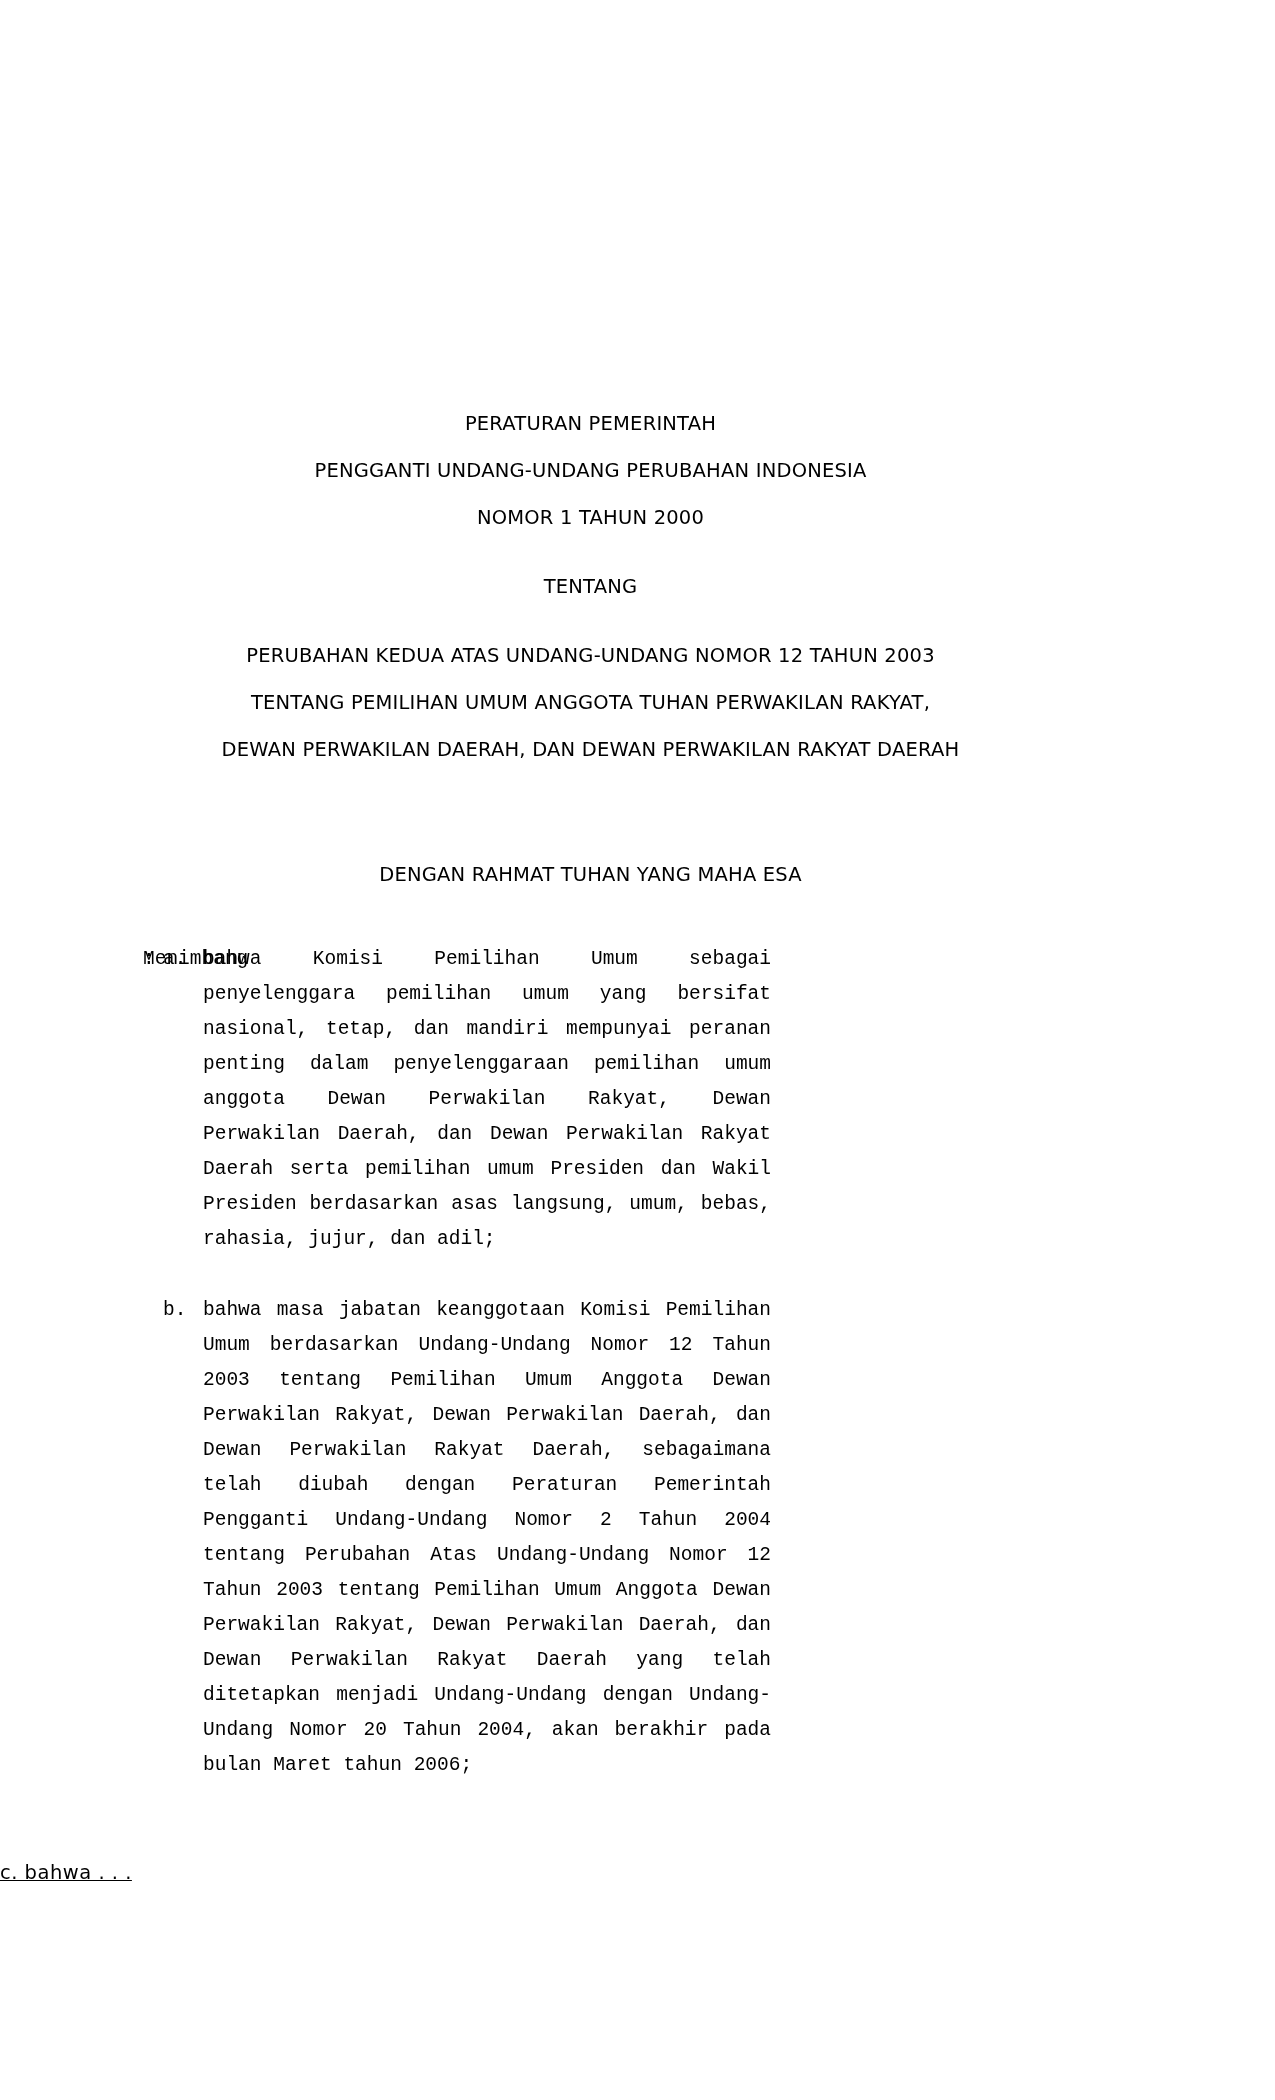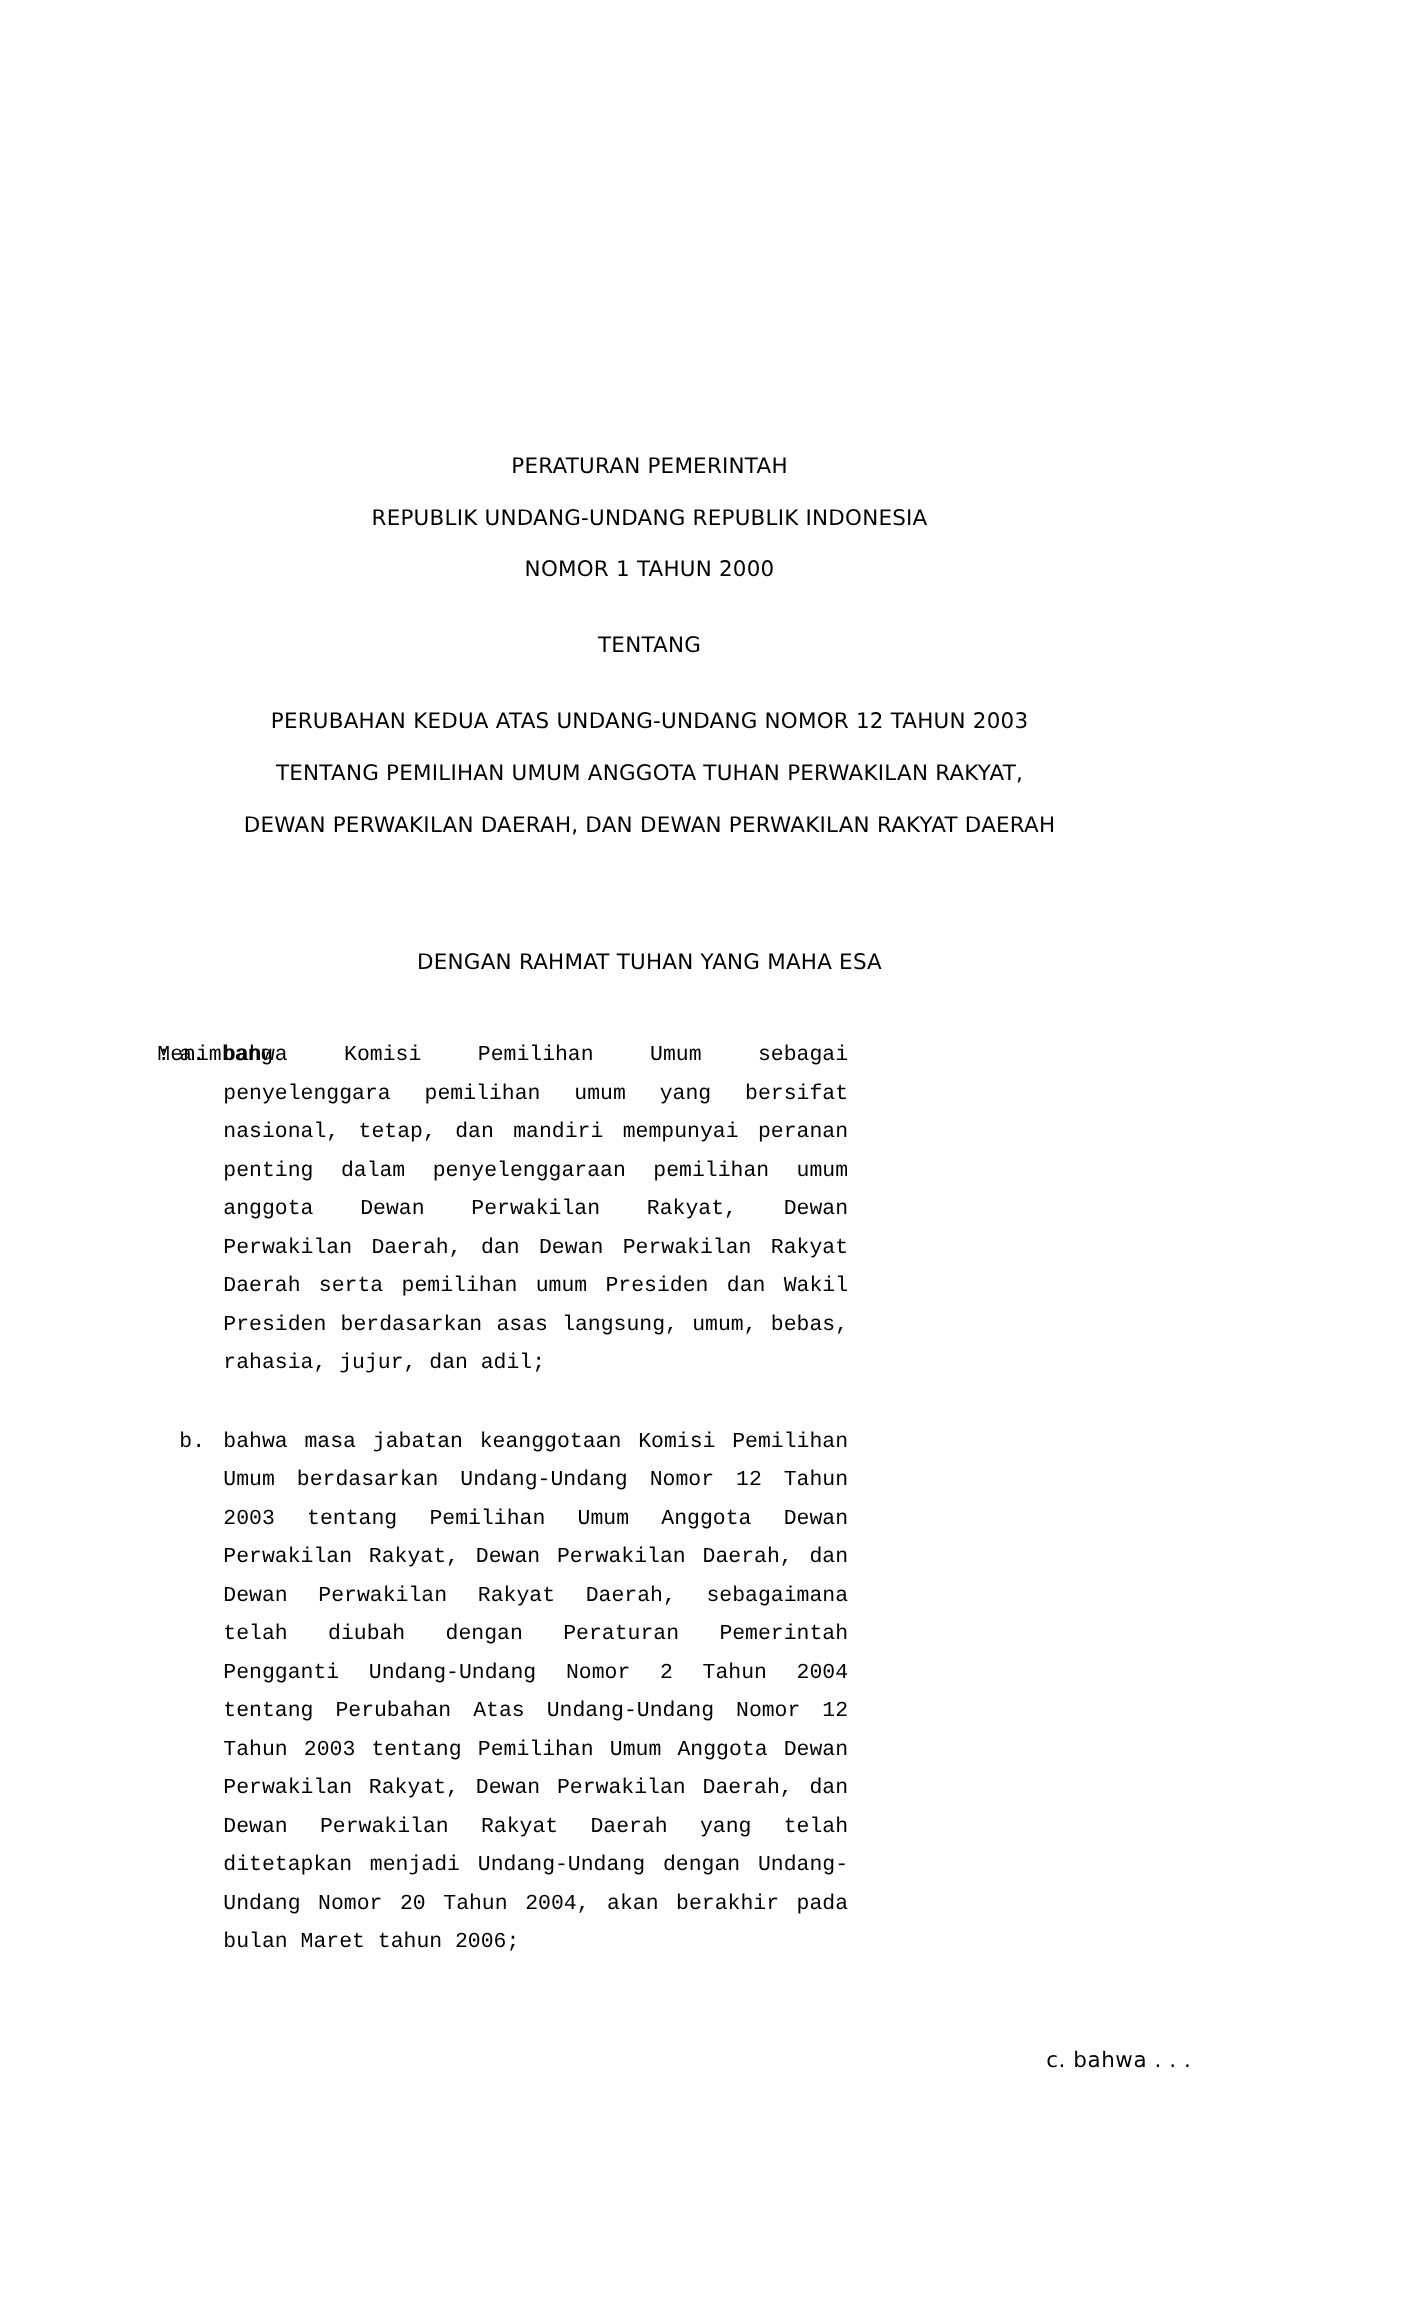--- a/index.html
+++ b/index.html
@@ -90,34 +90,34 @@
     flex: 0 0 568px;
     text-align: justify;
     text-justify: inter-word;
   }
   .text-col p {
     margin: 0;
   }
   .footer-note {
     margin-top: 78px;
     padding-right: 98px;
-    text-align: right;
     font-size: 19.5px;
     letter-spacing: 0.5px;
+    text-decoration: underline;
   }
 </style>
 </head>
 <body>
 
 <div class="page">
   <div class="content">
 
     <div class="title-block">
       <span class="title-line">PERATURAN PEMERINTAH</span>
-      <span class="title-line">REPUBLIK UNDANG-UNDANG REPUBLIK INDONESIA</span>
+      <span class="title-line">PENGGANTI UNDANG-UNDANG PERUBAHAN INDONESIA</span>
       <span class="title-line">NOMOR  1  TAHUN  2000</span>
       <span class="tentang">TENTANG</span>
       <span class="subject-block title-line">PERUBAHAN KEDUA ATAS UNDANG-UNDANG NOMOR 12 TAHUN 2003</span>
       <span class="title-line">TENTANG PEMILIHAN UMUM ANGGOTA TUHAN PERWAKILAN RAKYAT,</span>
       <span class="title-line">DEWAN PERWAKILAN DAERAH, DAN DEWAN PERWAKILAN RAKYAT DAERAH</span>
       <span class="dengan-rahmat">DENGAN RAHMAT TUHAN YANG MAHA ESA</span>
     </div>
 
     <div class="considerations">
 

